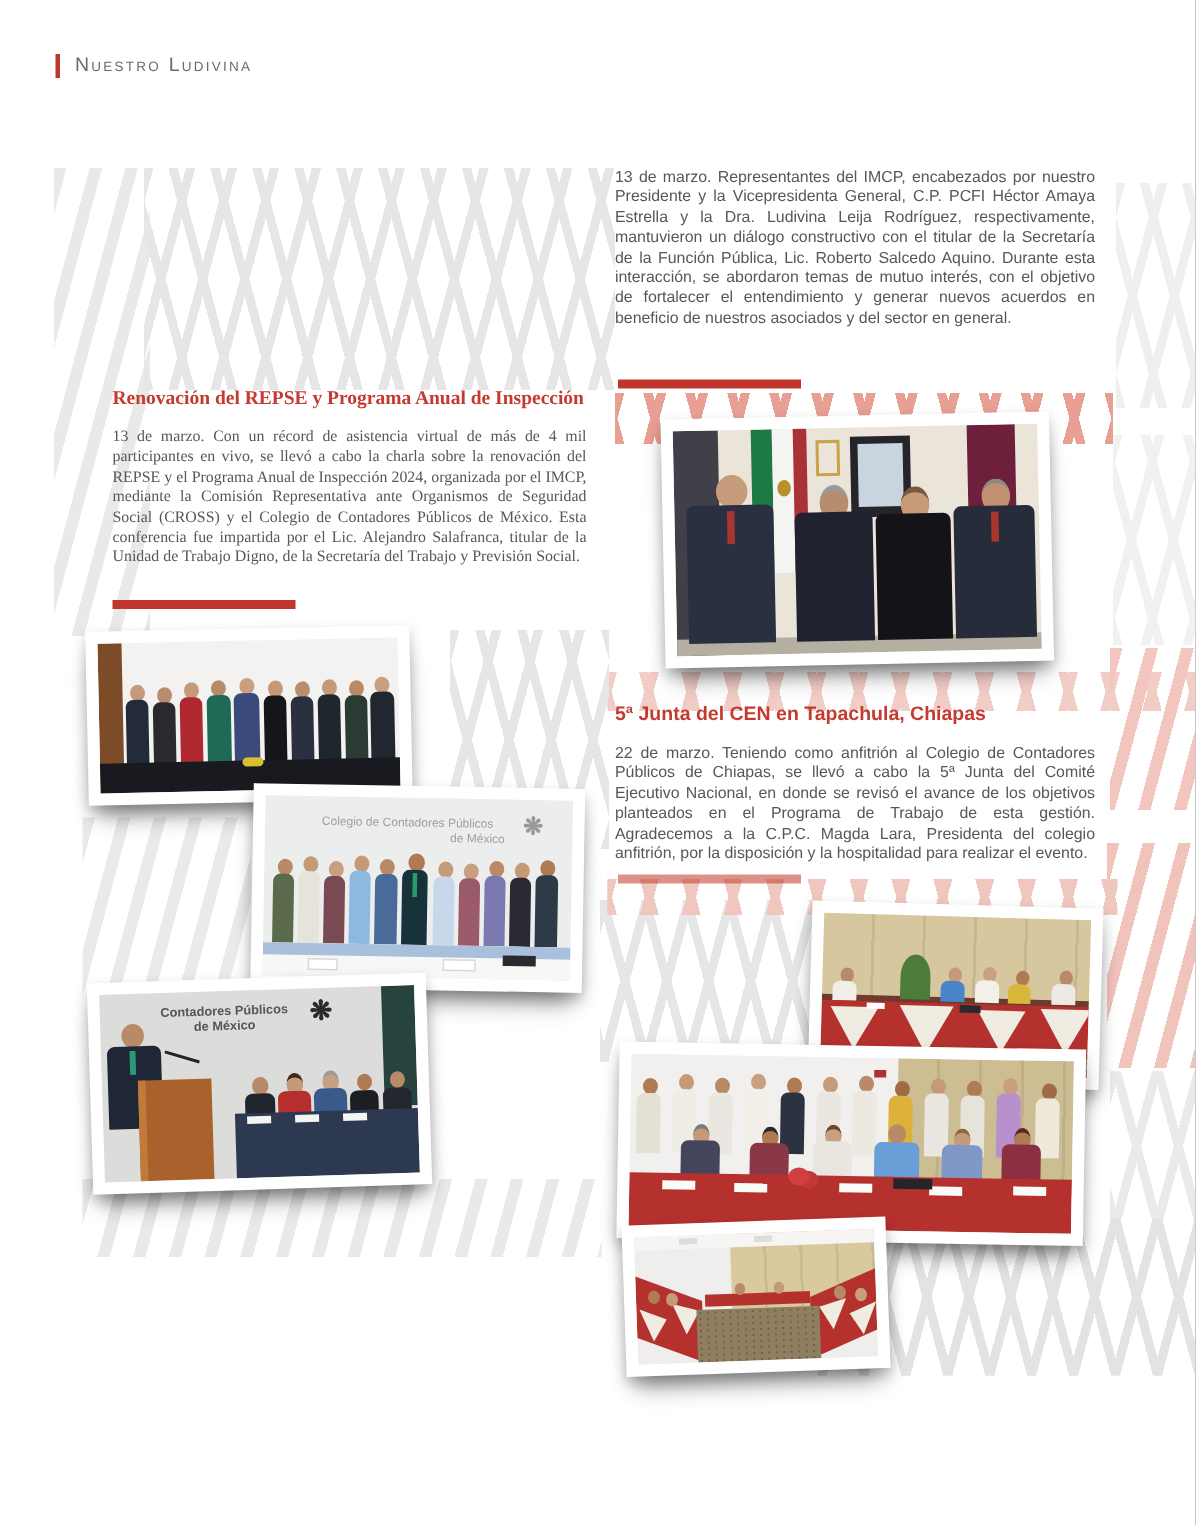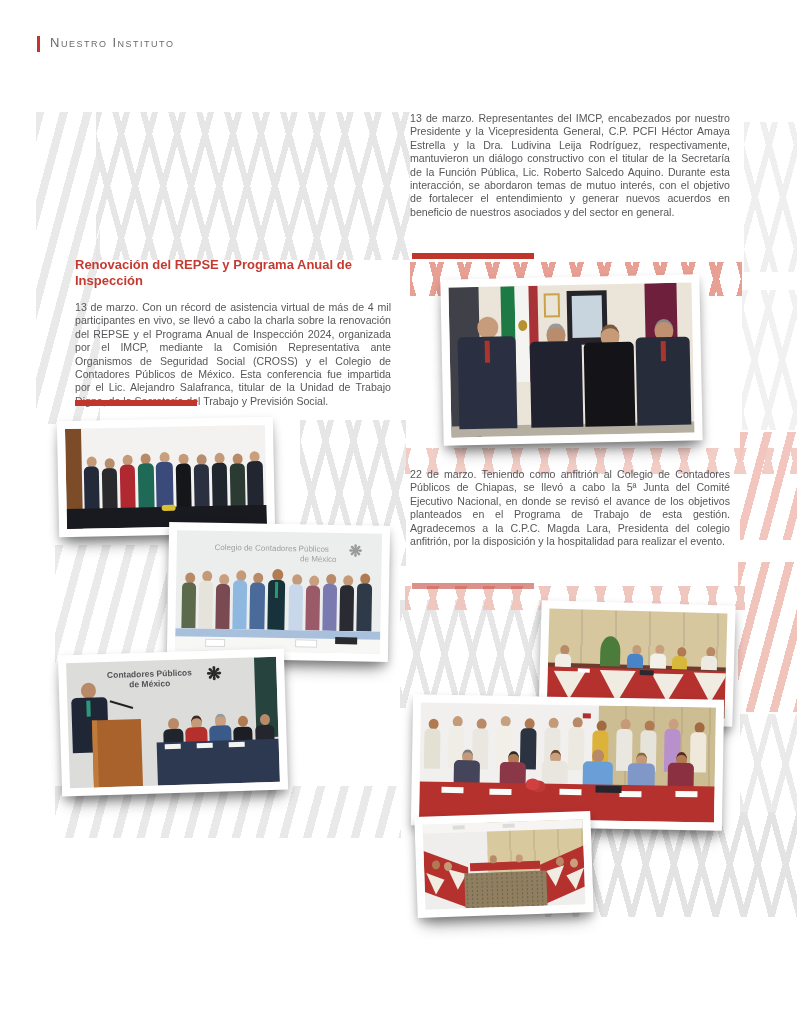--- a/index.html
+++ b/index.html
@@ -45,34 +45,35 @@
   <div class="pat lat" style="--c:#e6e6e6;left:300px;top:420px;width:106px;height:146px;"></div>
   <div class="pat stripes" style="--c:#eaeaea;left:55px;top:545px;width:112px;height:120px;"></div>
   <div class="pat lat" style="--c:#e6e6e6;left:400px;top:600px;width:146px;height:108px;"></div>
   <div class="pat lat" style="--c:#f0c7bf;left:405px;top:586px;width:340px;height:24px;"></div>
   <div class="pat stripes" style="--c:#f0c3bb;left:738px;top:562px;width:59px;height:150px;"></div>
   <div class="pat lat" style="--c:#eaeaea;left:740px;top:714px;width:57px;height:100px;"></div>
   <div class="pat stripes" style="--c:#e9e9e9;left:55px;top:786px;width:346px;height:52px;"></div>
   <div class="pat lat" style="--c:#e3e3e3;left:545px;top:812px;width:252px;height:105px;"></div>
 
   <div class="hdr-bar"></div>
-  <div class="hdr-txt">Nuestro Instituto</div>
+  <div class="hdr-txt">Nuestro Ludivina</div>
 
   <div class="article" style="left:410px;top:112px;width:320px;">
     <p class="a-body">13 de marzo. Representantes del IMCP, encabezados por nuestro Presidente y la Vicepresidenta General, C.P. PCFI Héctor Amaya Estrella y la Dra. Ludivina Leija Rodríguez, respectivamente, mantuvieron un diálogo constructivo con el titular de la Secretaría de la Función Pública, Lic. Roberto Salcedo Aquino. Durante esta interacción, se abordaron temas de mutuo interés, con el objetivo de fortalecer el entendimiento y generar nuevos acuerdos en beneficio de nuestros asociados y del sector en general.</p>
   </div>
   <div class="redbar" style="left:412px;top:253px;"></div>
 
-  <div class="article" style="left:75px;top:257px;width:316px;">
+  <div class="article" style="left:75px;top:257px;width:316px;font-family:Liberation Serif, serif;">
     <h2 class="a-title">Renovación del REPSE y Programa Anual de Inspección</h2>
     <p class="a-body">13 de marzo. Con un récord de asistencia virtual de más de 4 mil participantes en vivo, se llevó a cabo la charla sobre la renovación del REPSE y el Programa Anual de Inspección 2024, organizada por el IMCP, mediante la Comisión Representativa ante Organismos de Seguridad Social (CROSS) y el Colegio de Contadores Públicos de México. Esta conferencia fue impartida por el Lic. Alejandro Salafranca, titular de la Unidad de Trabajo Digno, de la Secretaría del Trabajo y Previsión Social.</p>
   </div>
   <div class="redbar" style="left:75px;top:400px;"></div>
 
   <div class="article" style="left:410px;top:468px;width:320px;">
+    <h2 class="a-title">5ª Junta del CEN en Tapachula, Chiapas</h2>
     <p class="a-body">22 de marzo. Teniendo como anfitrión al Colegio de Contadores Públicos de Chiapas, se llevó a cabo la 5ª Junta del Comité Ejecutivo Nacional, en donde se revisó el avance de los objetivos planteados en el Programa de Trabajo de esta gestión. Agradecemos a la C.P.C. Magda Lara, Presidenta del colegio anfitrión, por la disposición y la hospitalidad para realizar el evento.</p>
   </div>
   <div class="redbar" style="left:412px;top:583px;background:rgba(192,54,44,.55);"></div>
 
   <div class="photo" style="left:442px;top:277px;transform:rotate(-1.2deg);">
     <div class="ph" style="width:243px;height:150px;background:#ebe4d9;">
       <div class="el" style="left:0;top:0;width:30px;height:150px;background:#3f4048;"></div>
       <div class="el" style="left:95px;top:8px;width:12px;height:20px;border:2px solid #c9a24a;"></div>
       <div class="el" style="left:52px;top:0;width:14px;height:96px;background:#1d7a45;"></div>
       <div class="el" style="left:66px;top:0;width:14px;height:96px;background:#f4f4f2;"></div>

